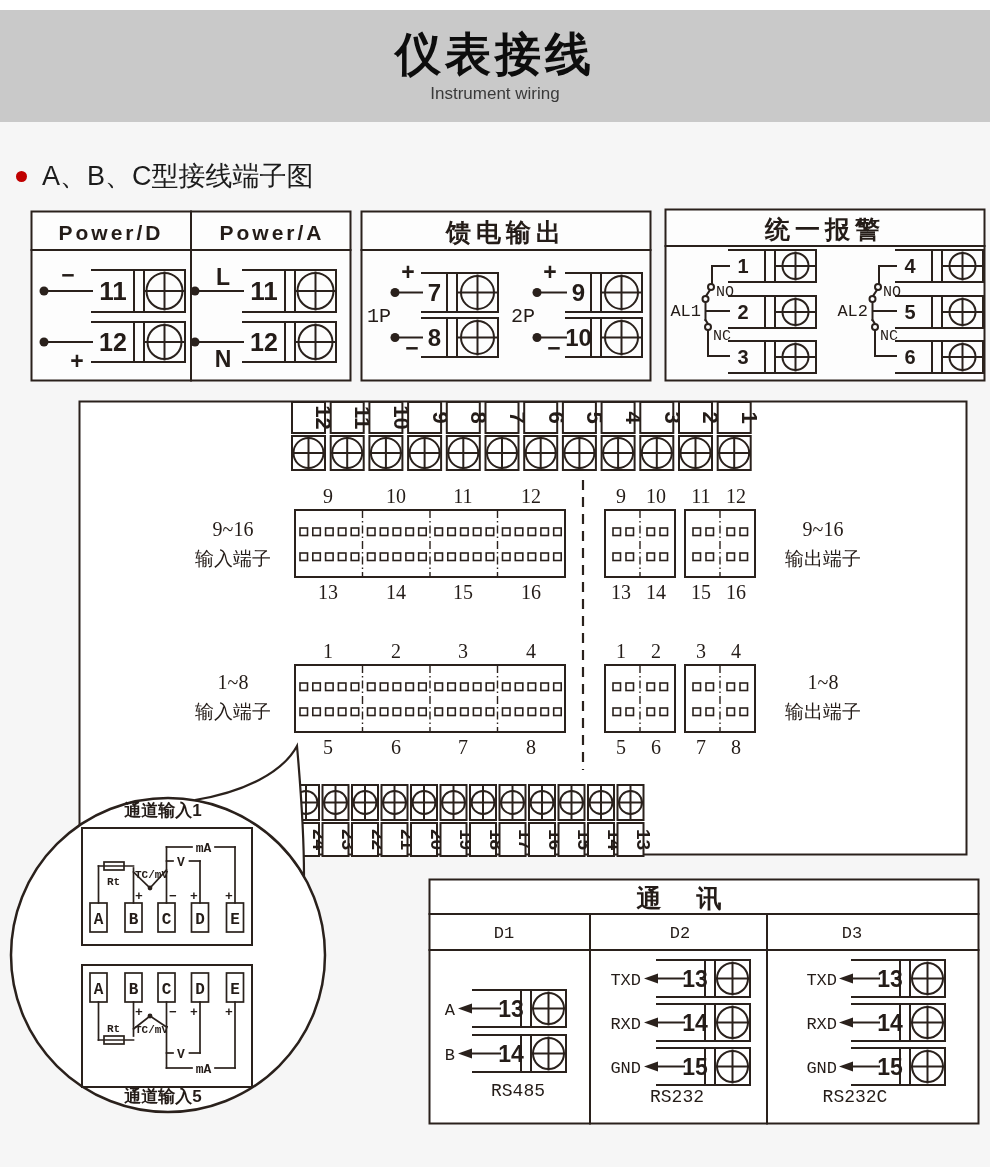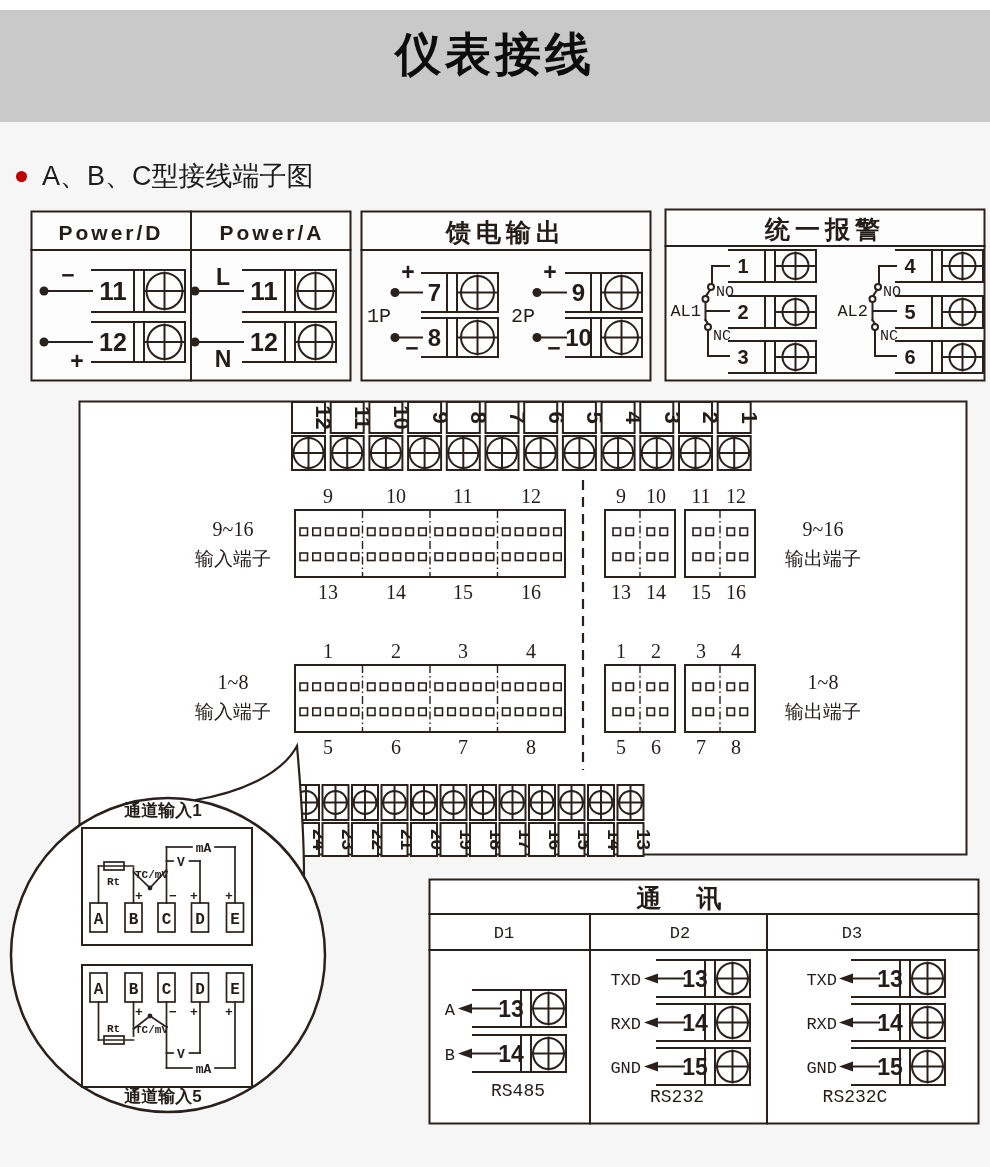--- a/index.html
+++ b/index.html
@@ -45,20 +45,21 @@
   .bsign{font-size:13px;font-weight:bold;font-family:"Liberation Mono",monospace;text-anchor:middle;}
 </style>
 </head>
 <body>
 
 <div class="page" style="background: rgb(246, 246, 246);">
   <div class="topwhite"></div>
 
   <header class="band" style="background: rgb(201, 201, 201);">
     <div class="band-title">仪表接线</div>
+    <div class="band-sub">Instrument wiring</div>
   </header>
 
   <div class="sec">
     <span class="bullet" style="background: rgb(192, 0, 0);"></span>
     <span class="sec-text">A、B、C型接线端子图</span>
   </div>
 
   <svg style="left:30px;top:210px;" width="322" height="172" viewBox="0 0 322 172">
     <rect class="ln fb" x="1.5" y="1.5" width="319" height="169" stroke-width="3"></rect>
     <line class="ln" x1="161" y1="1.5" x2="161" y2="170.5" stroke-width="2.5"></line>

